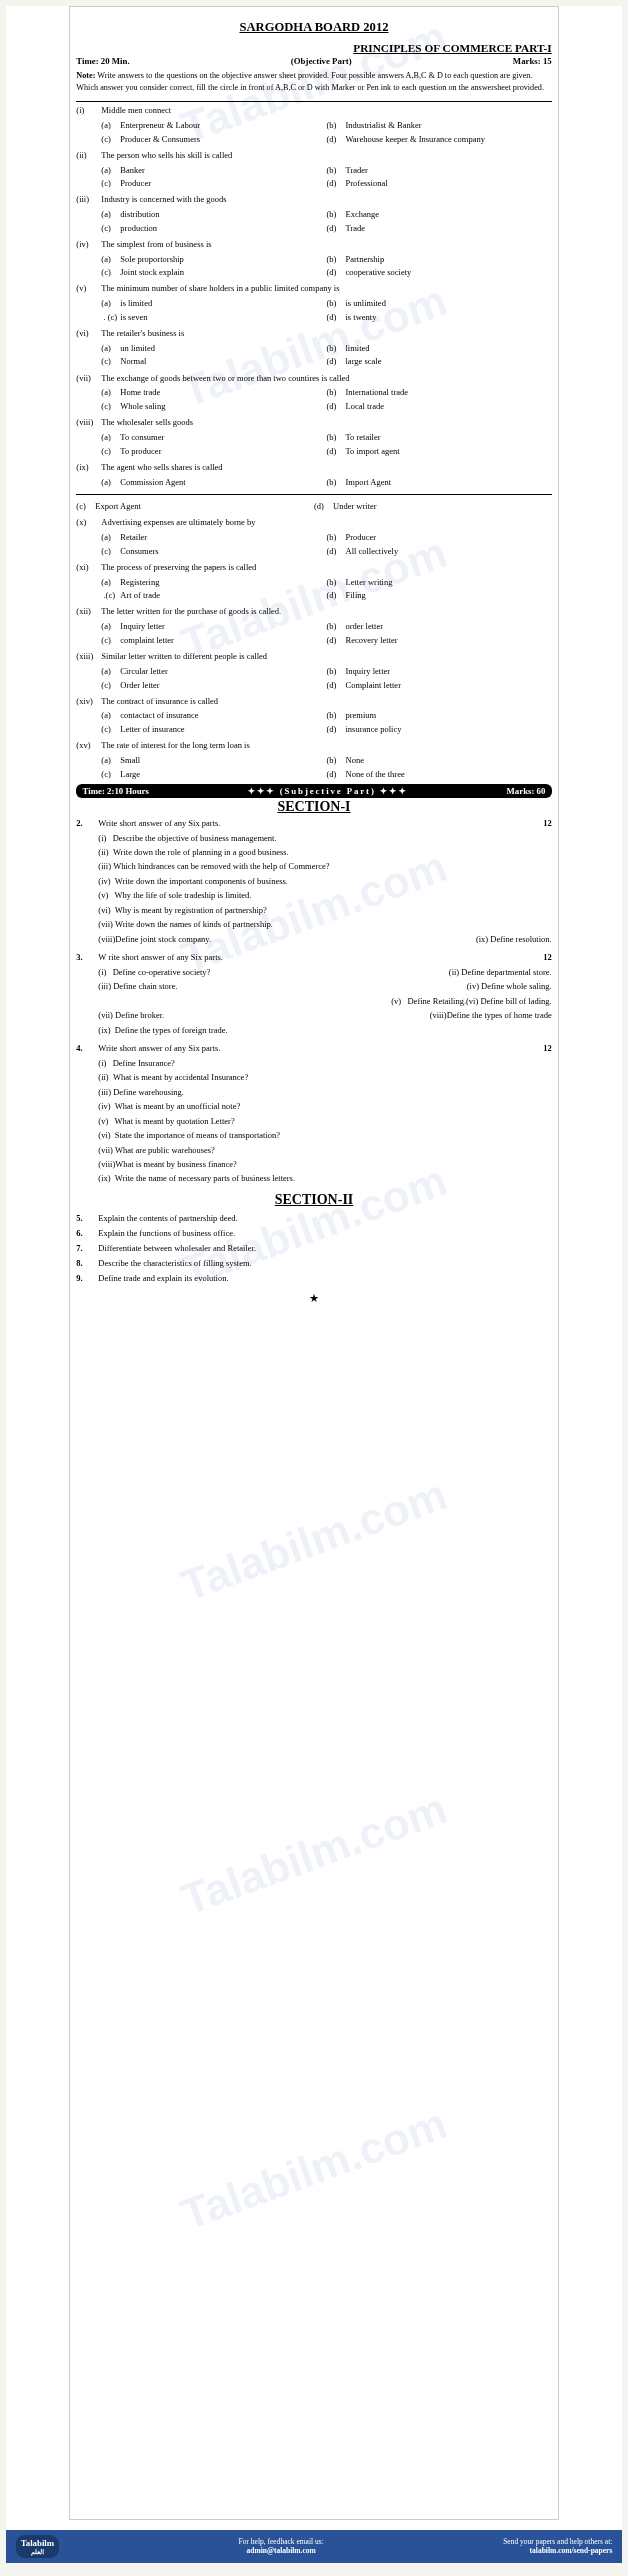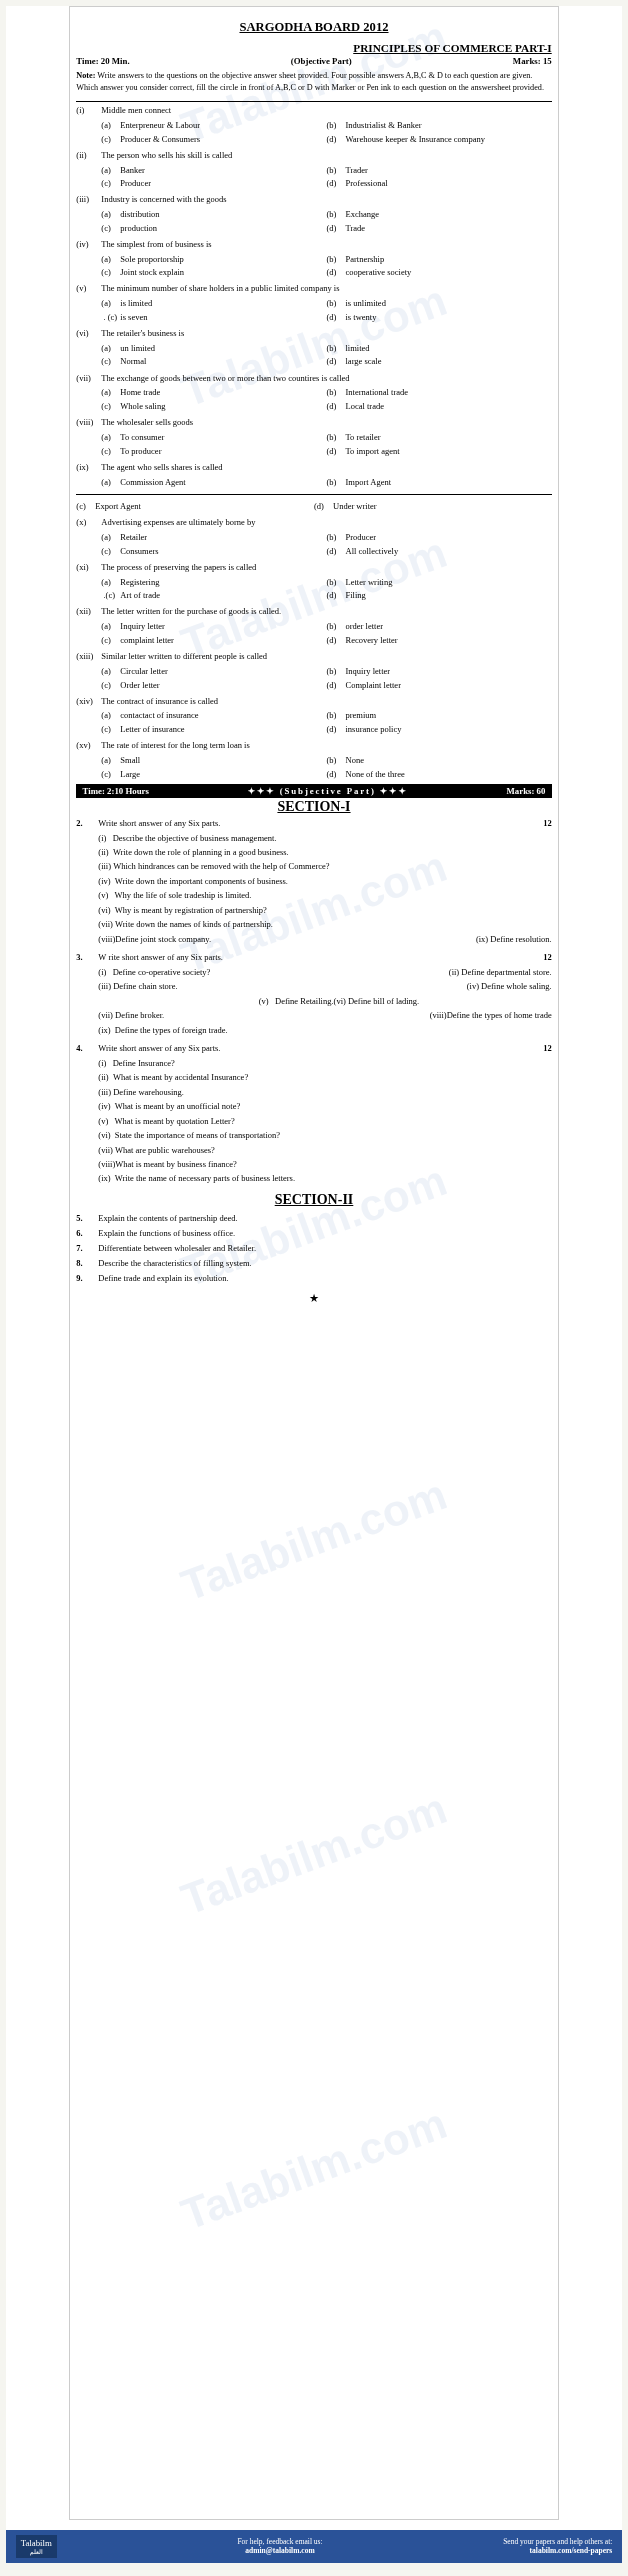--- a/index.html
+++ b/index.html
@@ -107,20 +107,21 @@
       background: black;
       color: white;
       text-align: center;
       font-size: 8.8px;
       font-weight: bold;
       padding: 1.9px 0;
       display: flex;
       justify-content: space-between;
       padding-left: 6.3px;
       padding-right: 6.3px;
+      border-radius: 6px;
     }
     .section-title {
       text-align: center;
       font-size: 14px;
       font-weight: bold;
       text-decoration: underline;
       margin: 1px 0;
     }
     .section-question {
       font-size: 8.5px;
@@ -150,22 +151,22 @@
       margin-top: 9.4px;
     }
     .footer-logo {
       display: flex;
       align-items: center;
       gap: 5px;
     }
     .logo-box {
       background: #1a3a6b;
       padding: 3.1px 5px;
-      border-radius: 0;
-      font-weight: normal;
+      border-radius: 9px;
+      font-weight: bold;
       font-size: 8.8px;
     }
     .footer-text {
       font-size: 7.5px;
     }
     .star {
       text-align: center;
       font-size: 11.3px;
       margin-top: 6.3px;
     }
@@ -702,21 +703,21 @@
         </div>
         <div class="sq-sub">
           <div style="display:flex; justify-content:space-between;">
             <span>(i)&nbsp;&nbsp;&nbsp;Define co-operative society?</span>
             <span>(ii)&nbsp;Define departmental store.</span>
           </div>
           <div style="display:flex; justify-content:space-between;">
             <span>(iii)&nbsp;Define chain store.</span>
             <span>(iv)&nbsp;Define whole saling.</span>
           </div>
-          <div style="display:flex; justify-content:center;margin-left:28px;">
+          <div style="display:flex; justify-content:flex-end;margin-left:28px;">
             <span>(v)&nbsp;&nbsp;&nbsp;Define Retailing.</span>
             <span>(vi)&nbsp;Define bill of lading.</span>
           </div>
           <div style="display:flex; justify-content:space-between;">
             <span>(vii)&nbsp;Define broker.</span>
             <span>(viii)Define the types of home trade</span>
           </div>
           <div>(ix)&nbsp;&nbsp;Define the types of foreign trade.</div>
         </div>
       </div>

